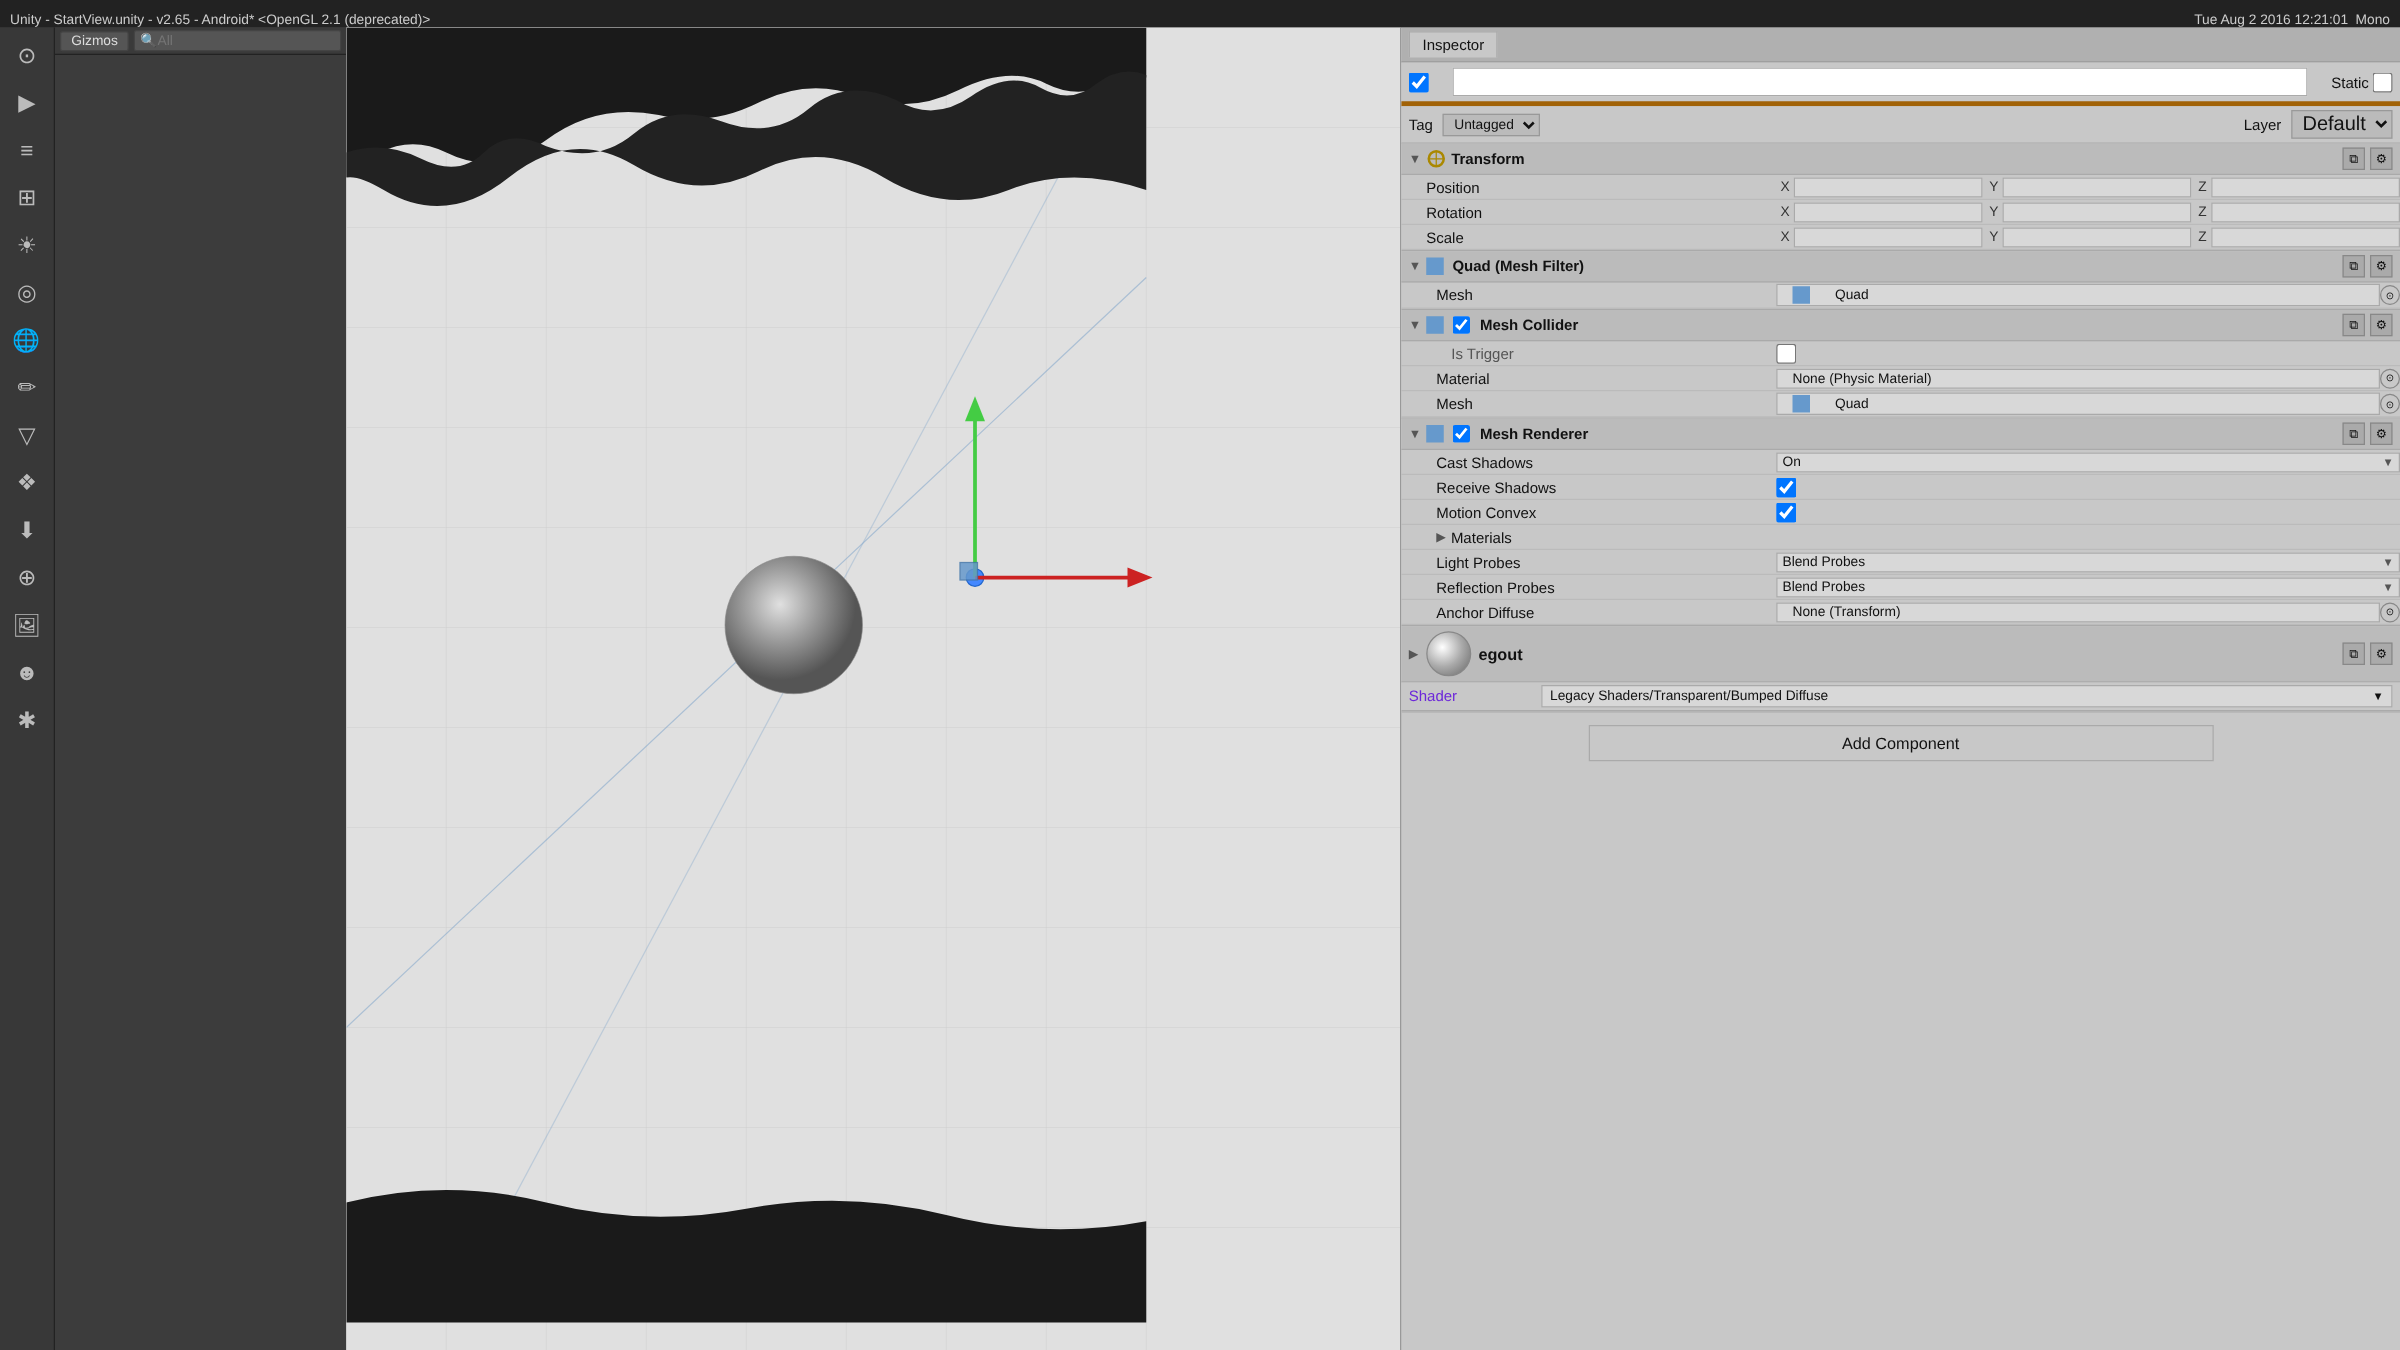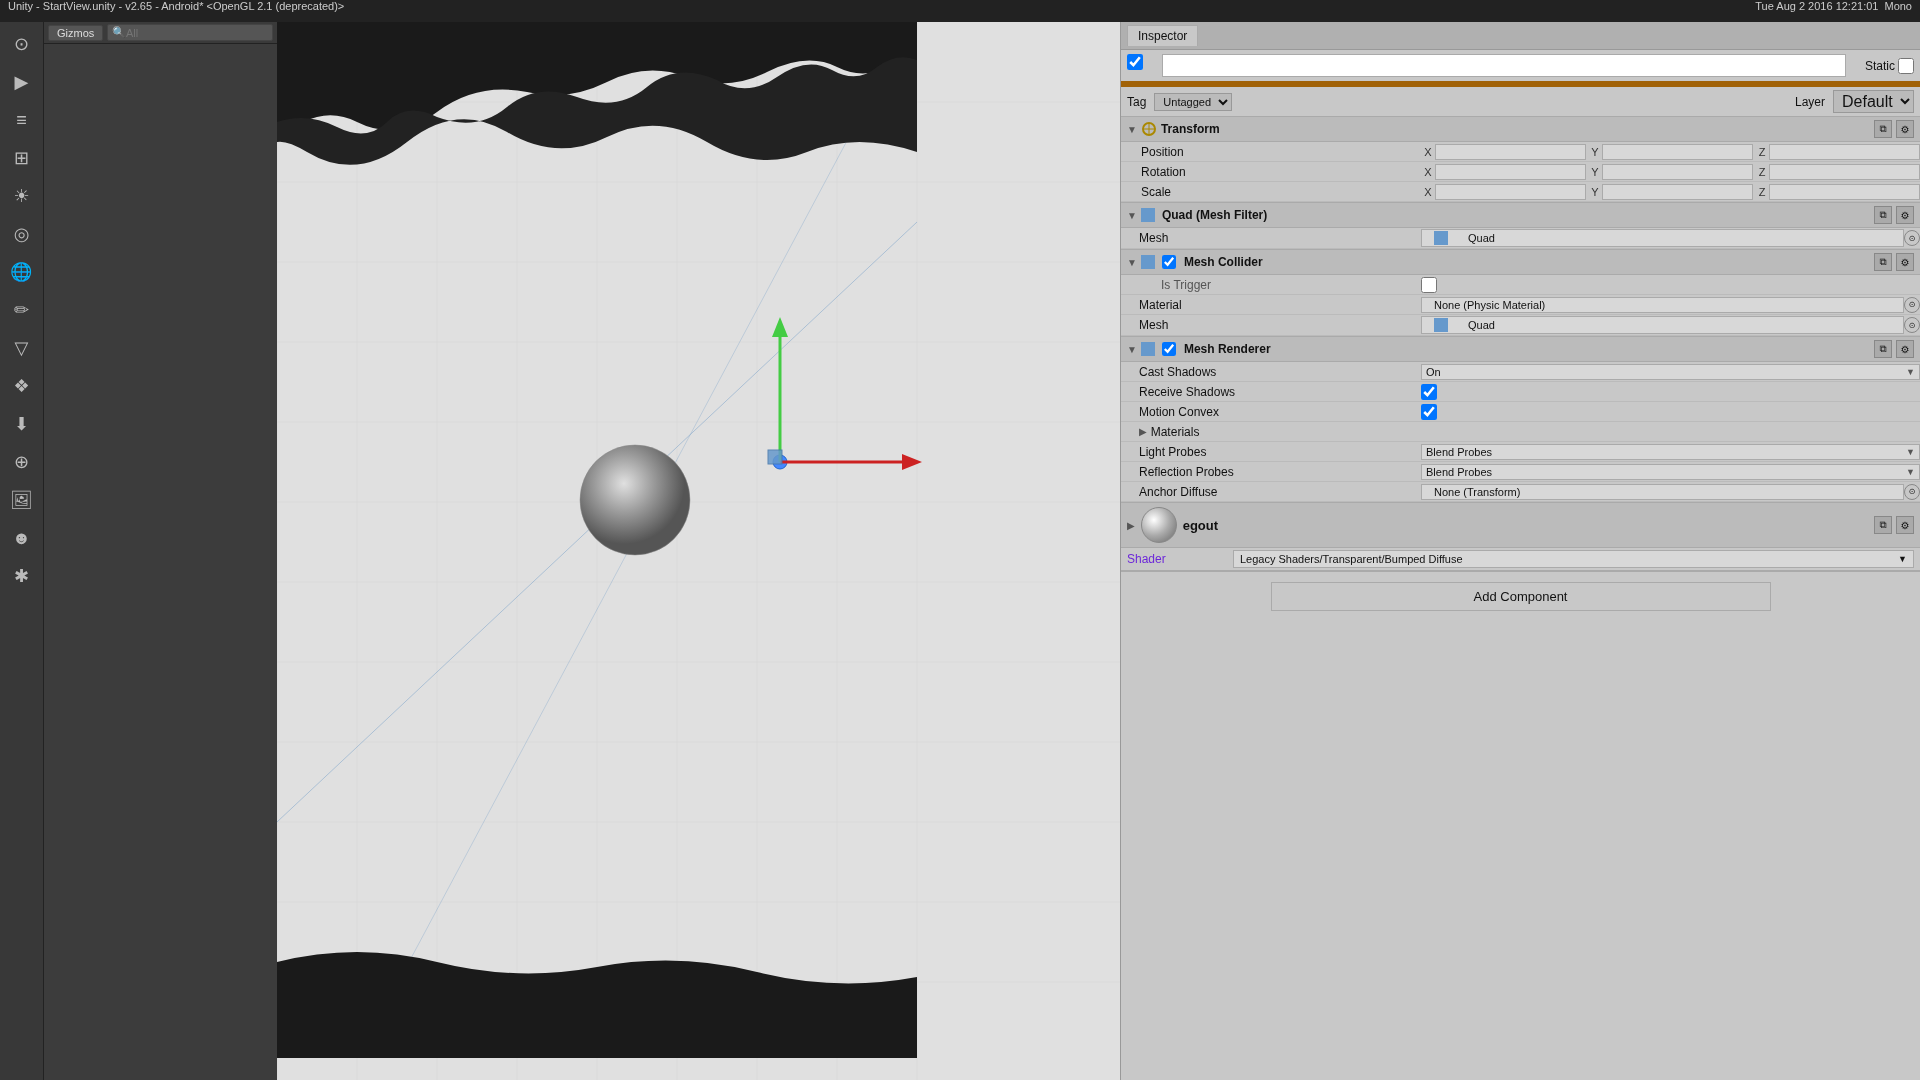--- a/index.html
+++ b/index.html
@@ -11,21 +11,21 @@
       font-size: 12px;
       background: #3c3c3c;
       color: #ddd;
     }
 
     
     #titlebar {
       height: 22px;
       background: #222;
       display: flex;
-      align-items: flex-start;
+      align-items: flex-end;
       justify-content: space-between;
       padding: 0 8px;
       color: #ccc;
       font-size: 11px;
     }
     #titlebar-right {
       display: flex;
       align-items: center;
       gap: 6px;
     }
@@ -141,23 +141,24 @@
       padding: 3px 10px;
       border: 1px solid #aaa;
       border-bottom: none;
       font-size: 12px;
       cursor: pointer;
     }
 
     
     #object-name-row {
       display: flex;
+      align-items: center;
       padding: 4px 6px;
       background: #c8c8c8;
-      border-bottom: 6px solid #a16207;
+      border-bottom: 4px solid #a16207;
       gap: 19px;
     }
     #object-name-row input[type="text"] {
       flex: 1;
       background: #fff;
       border: 1px solid #aaa;
       padding: 2px 4px;
       font-size: 13px;
       color: #111;
     }
@@ -229,21 +230,21 @@
     
     .prop-row {
       display: flex;
       align-items: center;
       min-height: 20px;
       padding: 1px 0;
       border-bottom: 1px solid #bbb;
     }
     .prop-label {
       width: 300px;
-      padding-left: 18px;
+      padding-left: 28px;
       font-size: 12px;
       color: #111;
       flex-shrink: 0;
     }
     .prop-label.indented {
       padding-left: 40px;
       color: #555;
     }
     .prop-value {
       flex: 1;

